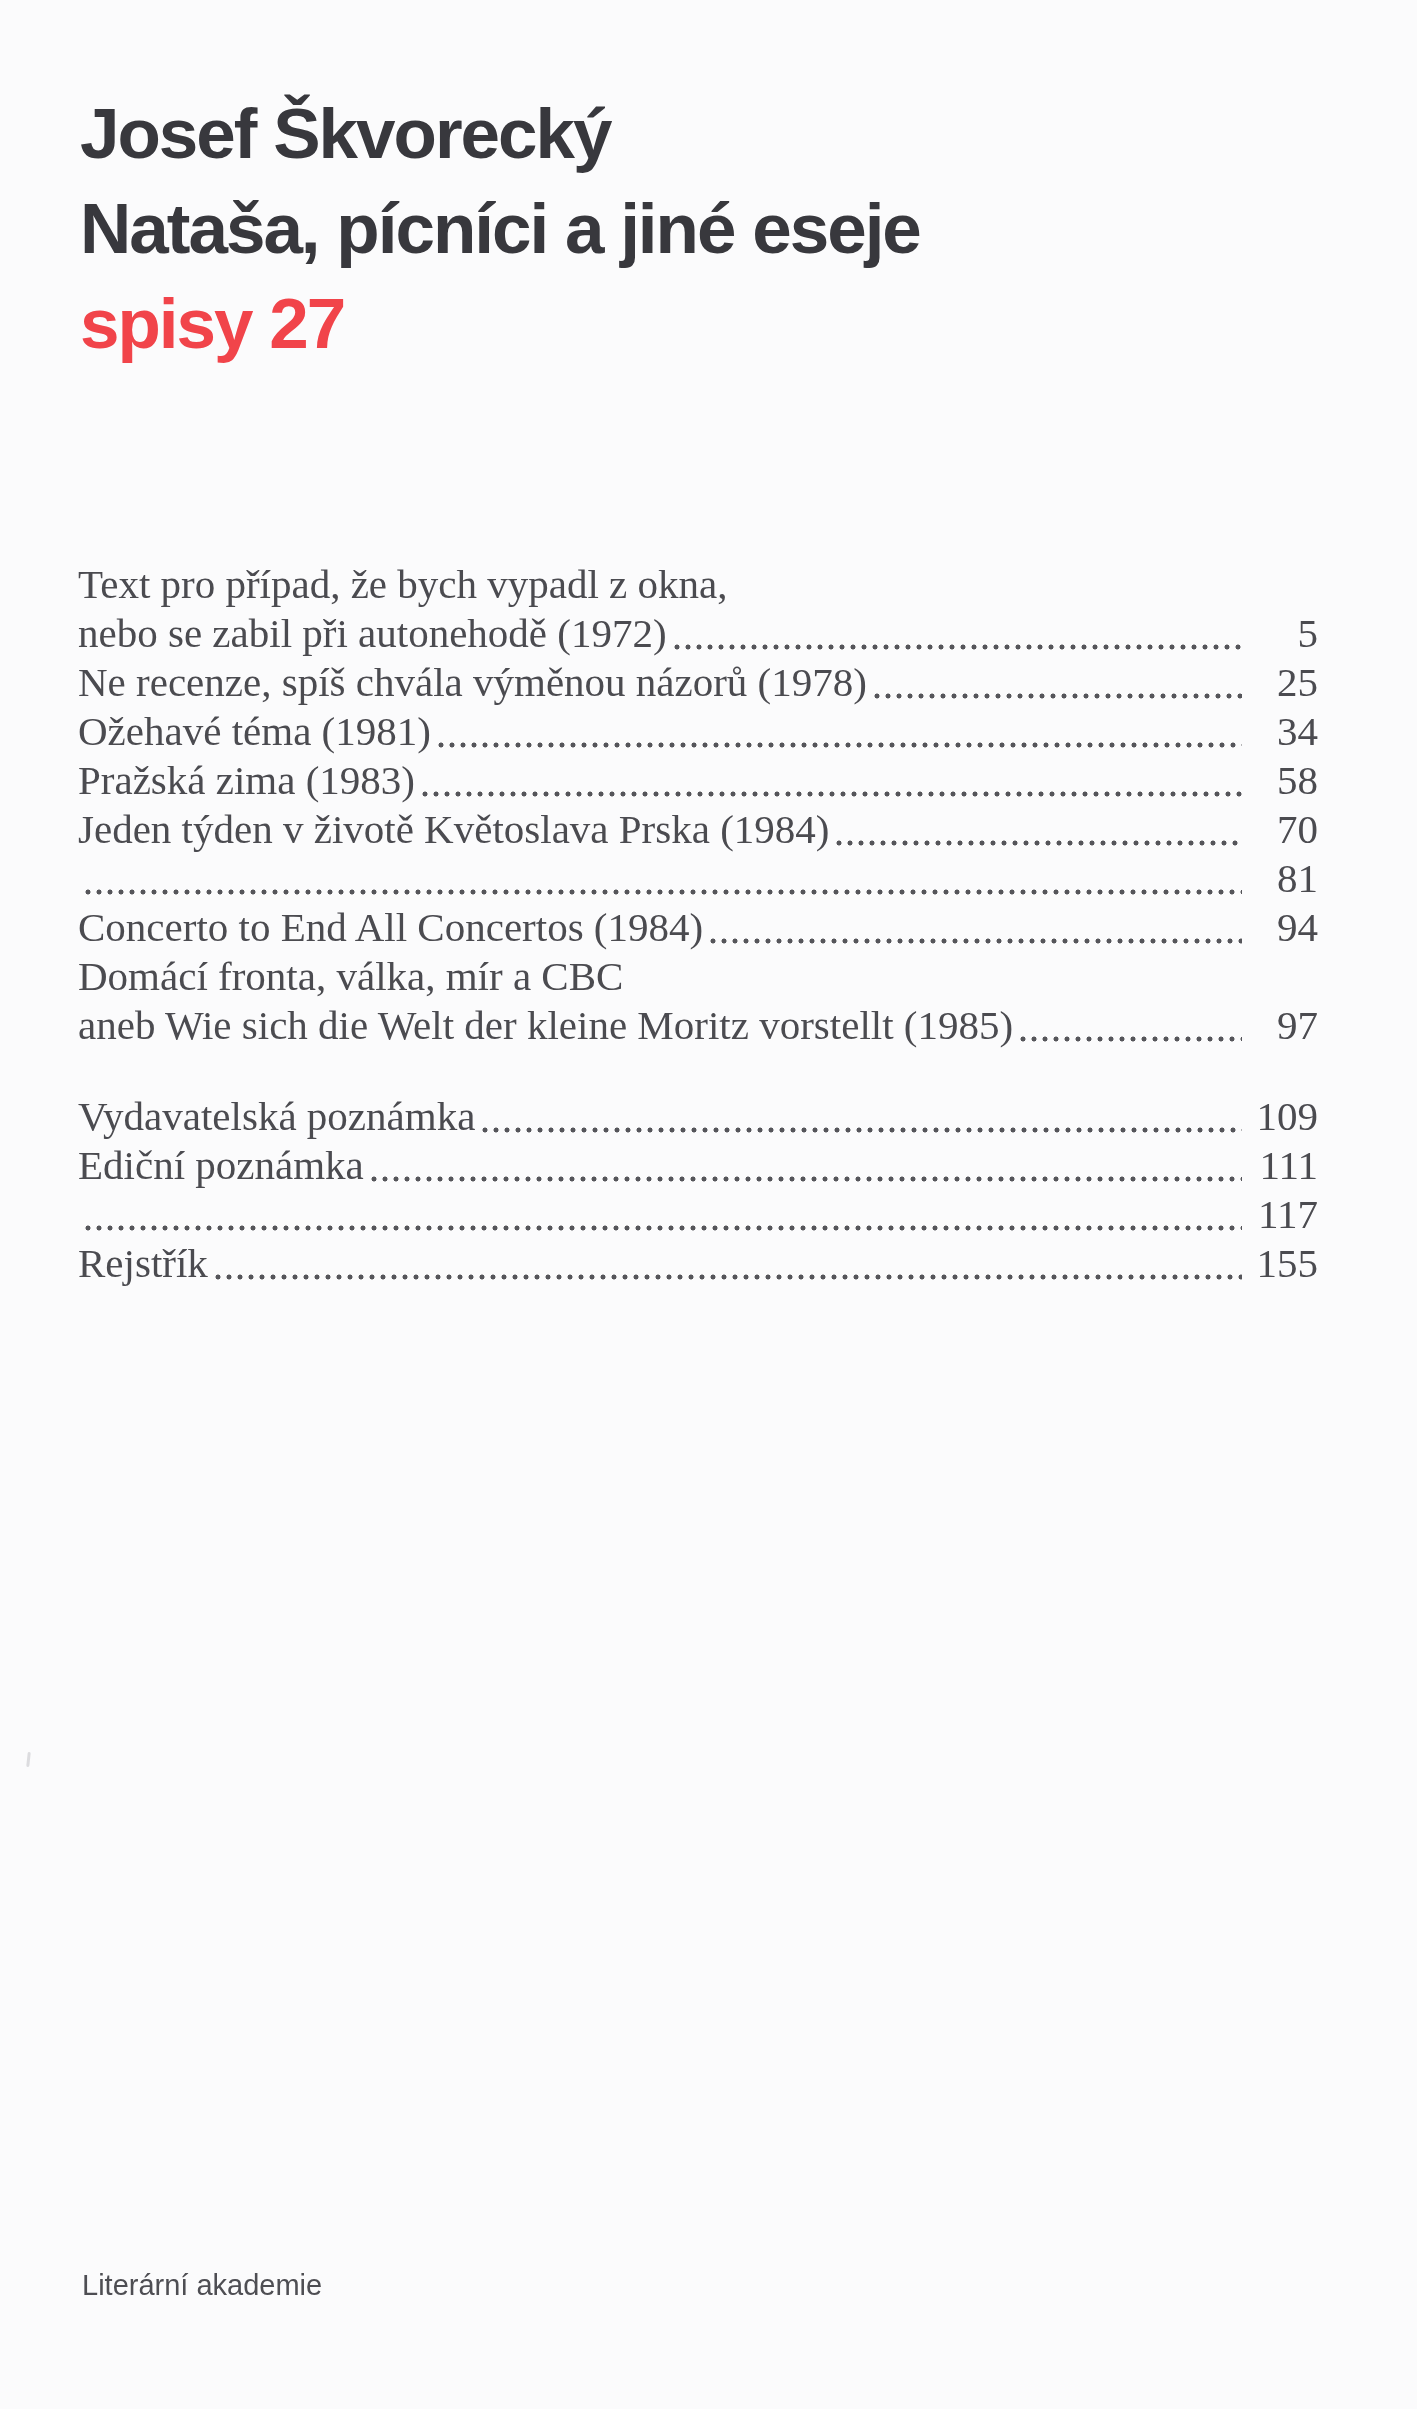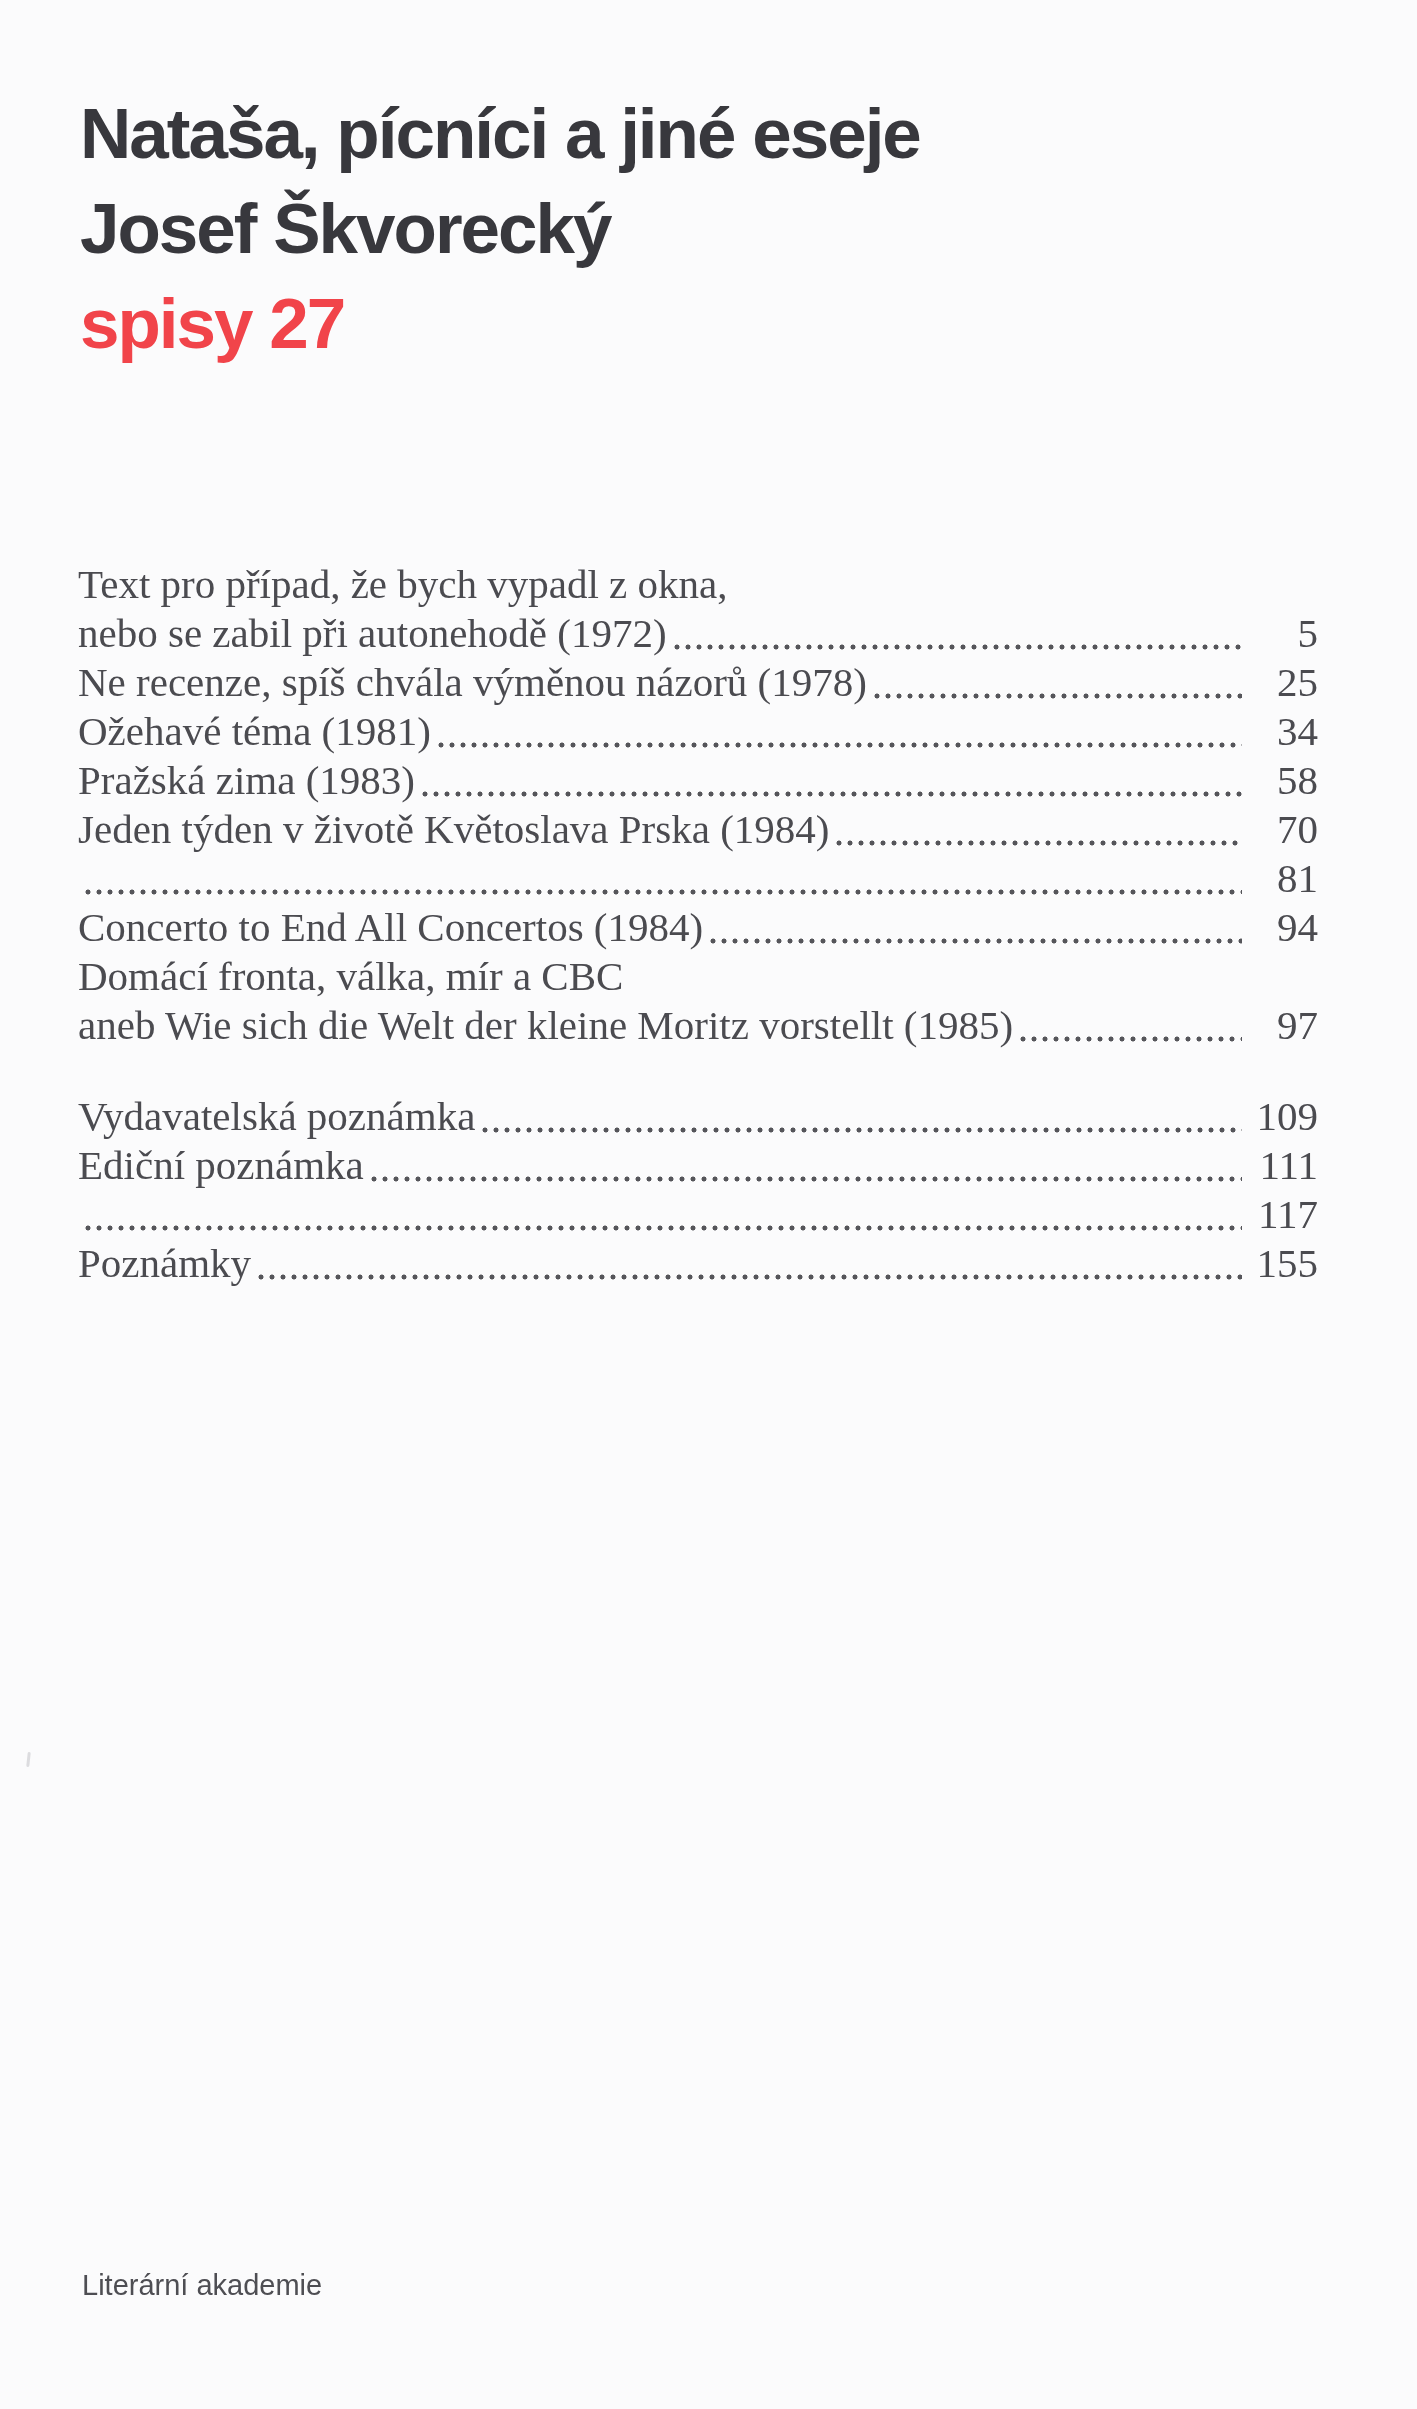--- a/index.html
+++ b/index.html
@@ -104,22 +104,22 @@
     opacity: 0.7;
     transform: rotate(6deg);
   }
 </style>
 </head>
 <body>
 
 <div class="page">
 
   <div class="header">
+    <div>Josef Škvorecký</div>
     <div>Nataša, pícníci a jiné eseje</div>
-    <div>Josef Škvorecký</div>
     <div class="series">spisy 27</div>
   </div>
 
   <div class="toc">
       <div class="toc-section">
         <div class="toc-entry">
     <div>
             <div class="toc-line plain">Text pro případ, že bych vypadl z okna,</div>
           </div>
     <div class="toc-line leader-line">
@@ -206,21 +206,21 @@
         <div class="toc-entry">
     <div></div>
     <div class="toc-line leader-line">
       <span class="dots"></span>
       <span class="page-num">117</span>
     </div>
   </div>
         <div class="toc-entry">
     <div></div>
     <div class="toc-line leader-line">
-      <span class="toc-text">Poznámky</span>
+      <span class="toc-text">Rejstřík</span>
       <span class="dots"></span>
       <span class="page-num">155</span>
     </div>
   </div>
       </div>
     </div>
 
   <div class="scan-speck"></div>
 
   <div class="footer">Literární akademie</div>

